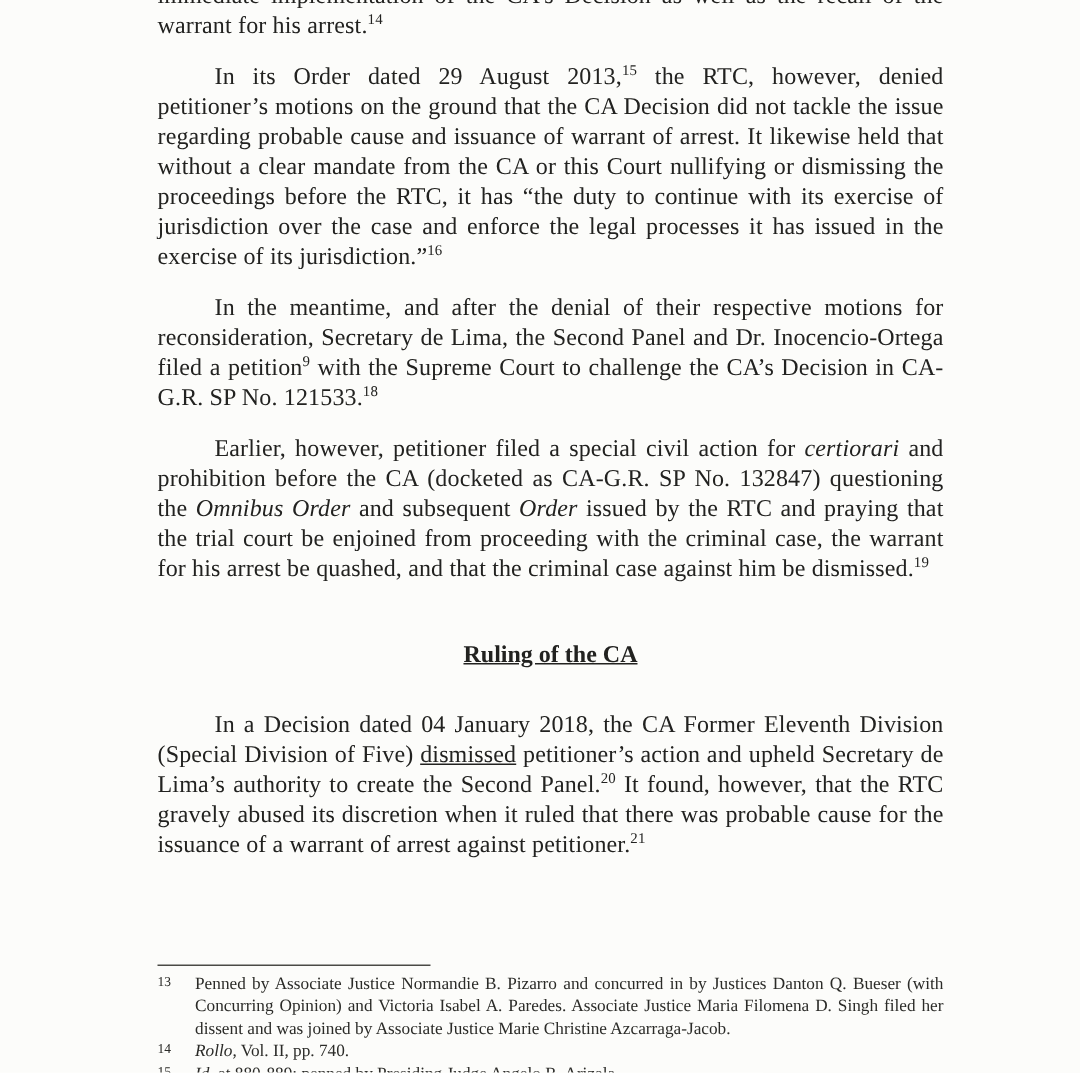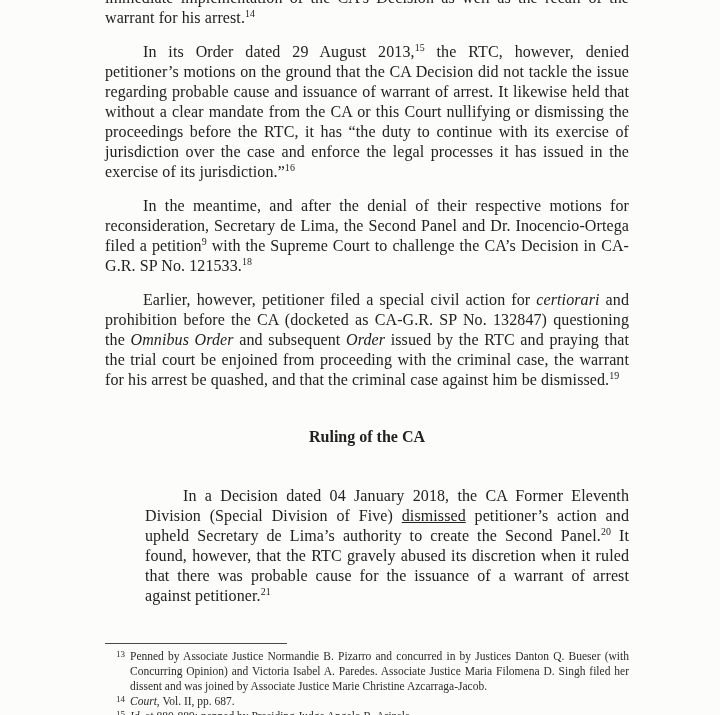--- a/index.html
+++ b/index.html
@@ -27,28 +27,28 @@
     line-height: 20px;
     text-align: justify;
     letter-spacing: 0.1px;
   }
   .para.indent {
     text-indent: 38px;
     font-family: Liberation Serif, serif;
   }
   .para.last-body {
     margin-bottom: 0;
-    margin-left: 40px;
   }
   .section-heading {
-    margin: 37px 0 39px 0;
+    margin: 37px 0 27px 0;
     font-size: 16px;
     line-height: 20px;
     font-weight: bold;
     text-align: center;
+    text-decoration: underline;
   }
   .sup {
     vertical-align: super;
     font-size: 0.62em;
     line-height: 0;
   }
   .it { font-style: italic; }
   .ul { text-decoration: underline; }
   .footnote-block {
     position: absolute;
@@ -64,21 +64,21 @@
   .footnote {
     position: relative;
     padding-left: 25px;
     font-size: 11.5px;
     line-height: 15px;
     text-align: justify;
     color: #2b2b28;
   }
   .fn-num {
     position: absolute;
-    left: 11px;
+    left: 0;
     top: -2px;
     font-size: 9px;
   }
 </style>
 </head>
 <body>
 
 <div class="page">
 
   <div class="body-text">
@@ -101,21 +101,21 @@
 
     <div class="footnote-separator"></div>
 
     <div class="footnote">
       <span class="fn-num">13</span>
       <span class="fn-text"><span>Penned by Associate Justice Normandie B. Pizarro and concurred in by Justices Danton Q. Bueser (with Concurring Opinion) and Victoria Isabel A. Paredes. Associate Justice Maria Filomena D. Singh filed her dissent and was joined by Associate Justice Marie Christine Azcarraga-Jacob.</span></span>
     </div>
 
     <div class="footnote">
       <span class="fn-num">14</span>
-      <span class="fn-text"><span class="it">Court</span><span>, Vol. II, pp. 687.</span></span>
+      <span class="fn-text"><span class="it">Rollo</span><span>, Vol. II, pp. 740.</span></span>
     </div>
 
     <div class="footnote">
       <span class="fn-num">15</span>
       <span class="fn-text"><span class="it">Id.</span><span> at 880-889; penned by Presiding Judge Angelo R. Arizala.</span></span>
     </div>
 
   </div>
 
 </div>

